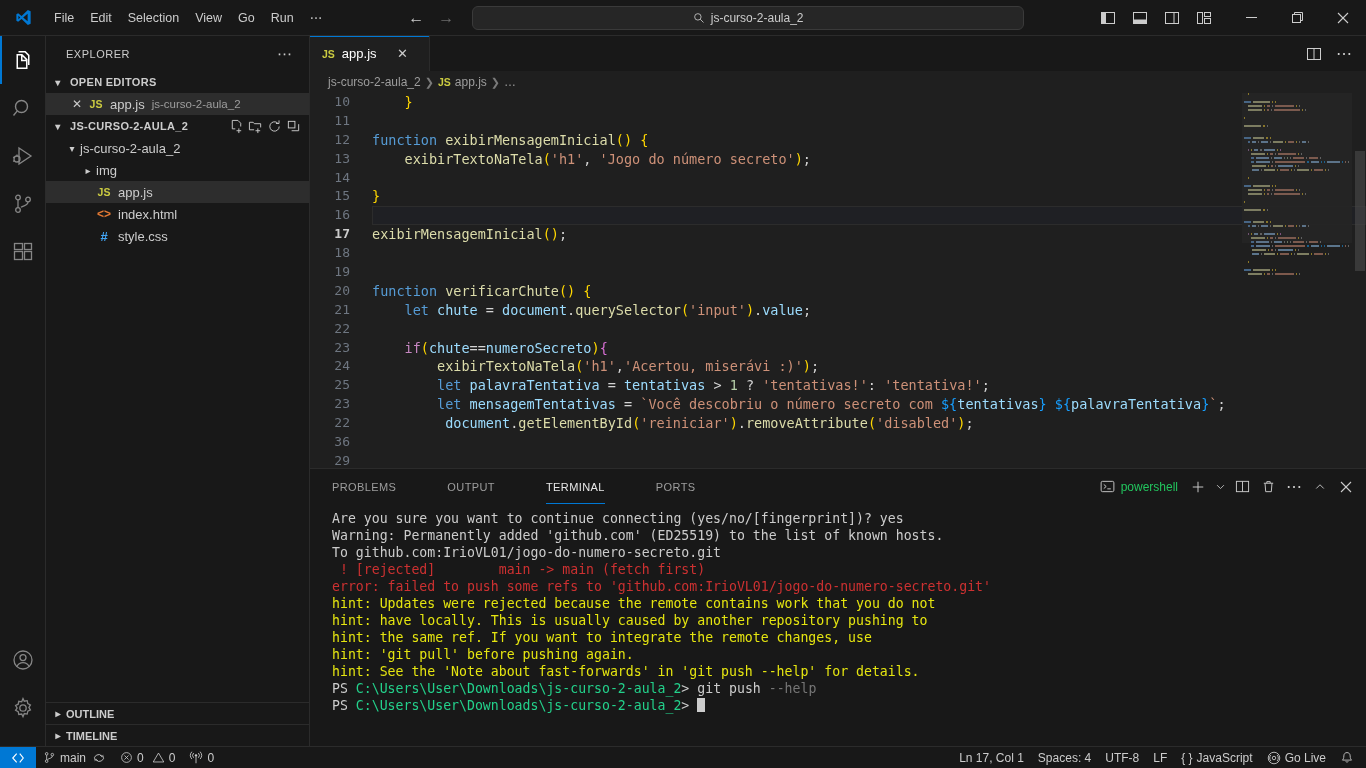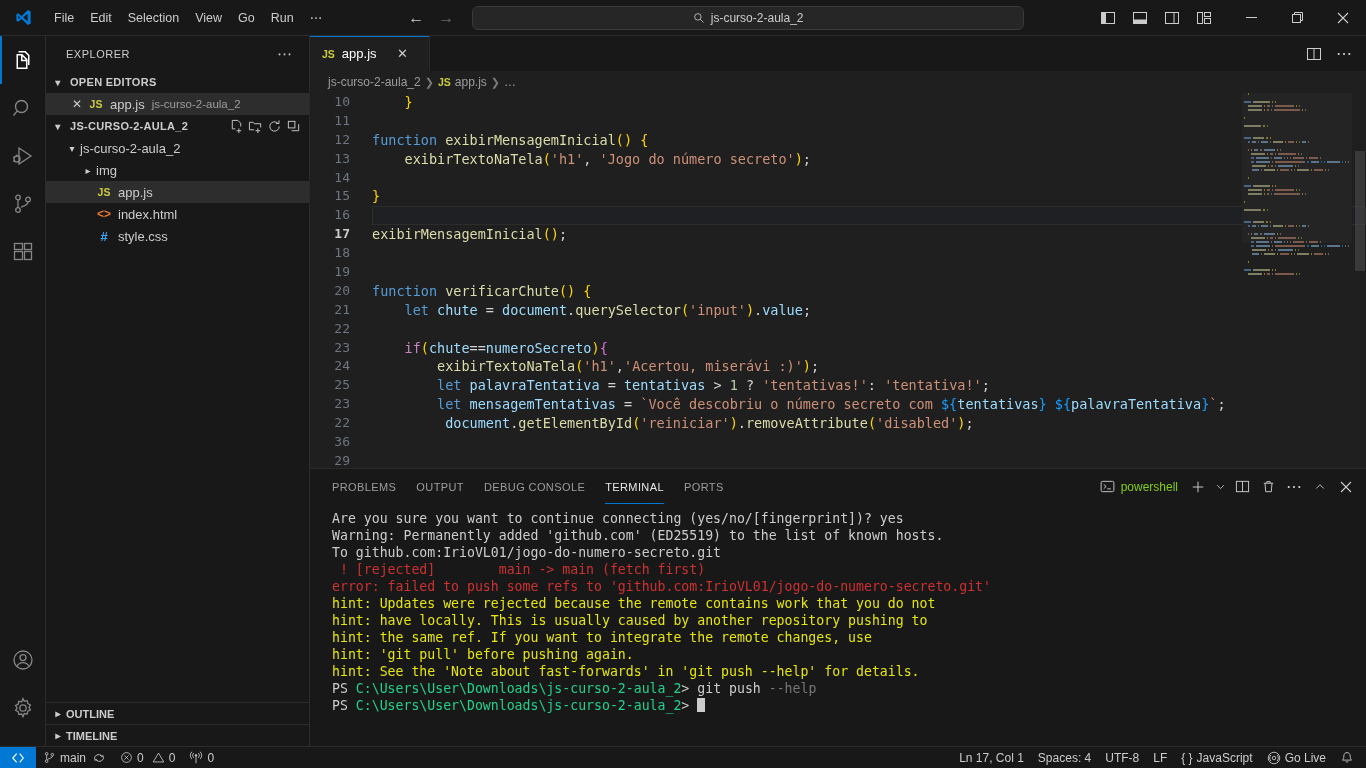--- a/index.html
+++ b/index.html
@@ -149,31 +149,31 @@
   .mm-line { height: 3px; margin-bottom: 1px; display: flex; gap: 2px; }
   .mm-seg { height: 2px; border-radius: 0; }
   .mm-slider { position: absolute; right: 0; width: 110px; top: 0; height: 150px; background: rgba(121,121,121,.08); }
   .editor-vscroll {
     position: absolute; right: 0; top: 0; width: 14px; bottom: 0; background: transparent;
   }
   .editor-vthumb { position: absolute; right: 1px; top: 58px; width: 10px; height: 120px; background: #4f4f4f; opacity:.55; border-radius: 0; }
 
   
   .panel { flex: 0 0 278px; display: flex; flex-direction: column; background: #181818; border-top: 1px solid #2b2b2b; }
-  .panel-tabs { height: 35px; flex: 0 0 35px; display: flex; align-items: center; padding-left: 12px; }
+  .panel-tabs { height: 35px; flex: 0 0 35px; display: flex; align-items: center; padding-left: 12px; gap: 31px; }
   .ptab {
     font-size: 11px; letter-spacing: .4px; color: #9d9d9d; padding: 0 10px; height: 35px;
     display: flex; align-items: center; text-transform: uppercase; position: relative;
   }
   .ptab.active { color: #e7e7e7; }
   .ptab.active::after {
     content:""; position: absolute; left: 10px; right: 10px; bottom: 0; height: 1px; background: #0078d4;
   }
   .panel-right { margin-left: auto; display: flex; align-items: center; gap: 2px; padding-right: 8px; }
-  .term-name { display: flex; align-items: center; gap: 6px; font-size: 12px; color: #84cc16; padding-right: 6px; }
+  .term-name { display: flex; align-items: center; gap: 6px; font-size: 12px; color: #22c55e; padding-right: 6px; }
   .pbtn { width: 24px; height: 24px; display: flex; align-items: center; justify-content: center; color: #cccccc; border-radius: 4px; }
   .terminal {
     flex: 1 1 auto; padding: 6px 0 0 22px; overflow: hidden;
     font-family: "DejaVu Sans Mono", monospace; font-size: 13.2px; line-height: 17px;
     color: #cccccc; white-space: pre;
   }
   .tl { height: 17px; }
   .c-white { color: #cccccc; }
   .c-red { color: #cd3131; }
   .c-yellow { color: #e5e510; }
@@ -773,21 +773,20 @@
           </div>
         <div class="editor-vscroll">
           <div class="editor-vthumb"></div>
         </div>
       </div>
 
       <div class="panel">
         <div class="panel-tabs">
           <div class="ptab">PROBLEMS</div>
           <div class="ptab">OUTPUT</div>
-          <div class="ptab">DEBUG CONSOLE</div>
           <div class="ptab active">TERMINAL</div>
           <div class="ptab">PORTS</div>
           <div class="panel-right">
             <div class="term-name">
               <span>
                 <svg width="15" height="15" viewBox="0 0 16 16">
                     <rect x="1.2" y="2.5" width="13.6" height="11" rx="1.5" fill="none" stroke="#cccccc" stroke-width="1"></rect>
                     <polyline points="4,5.8 6.6,8 4,10.2" fill="none" stroke="#cccccc" stroke-width="1"></polyline>
                     <line x1="7.8" y1="10.5" x2="11.5" y2="10.5" stroke="#cccccc" stroke-width="1"></line>
                   </svg>

